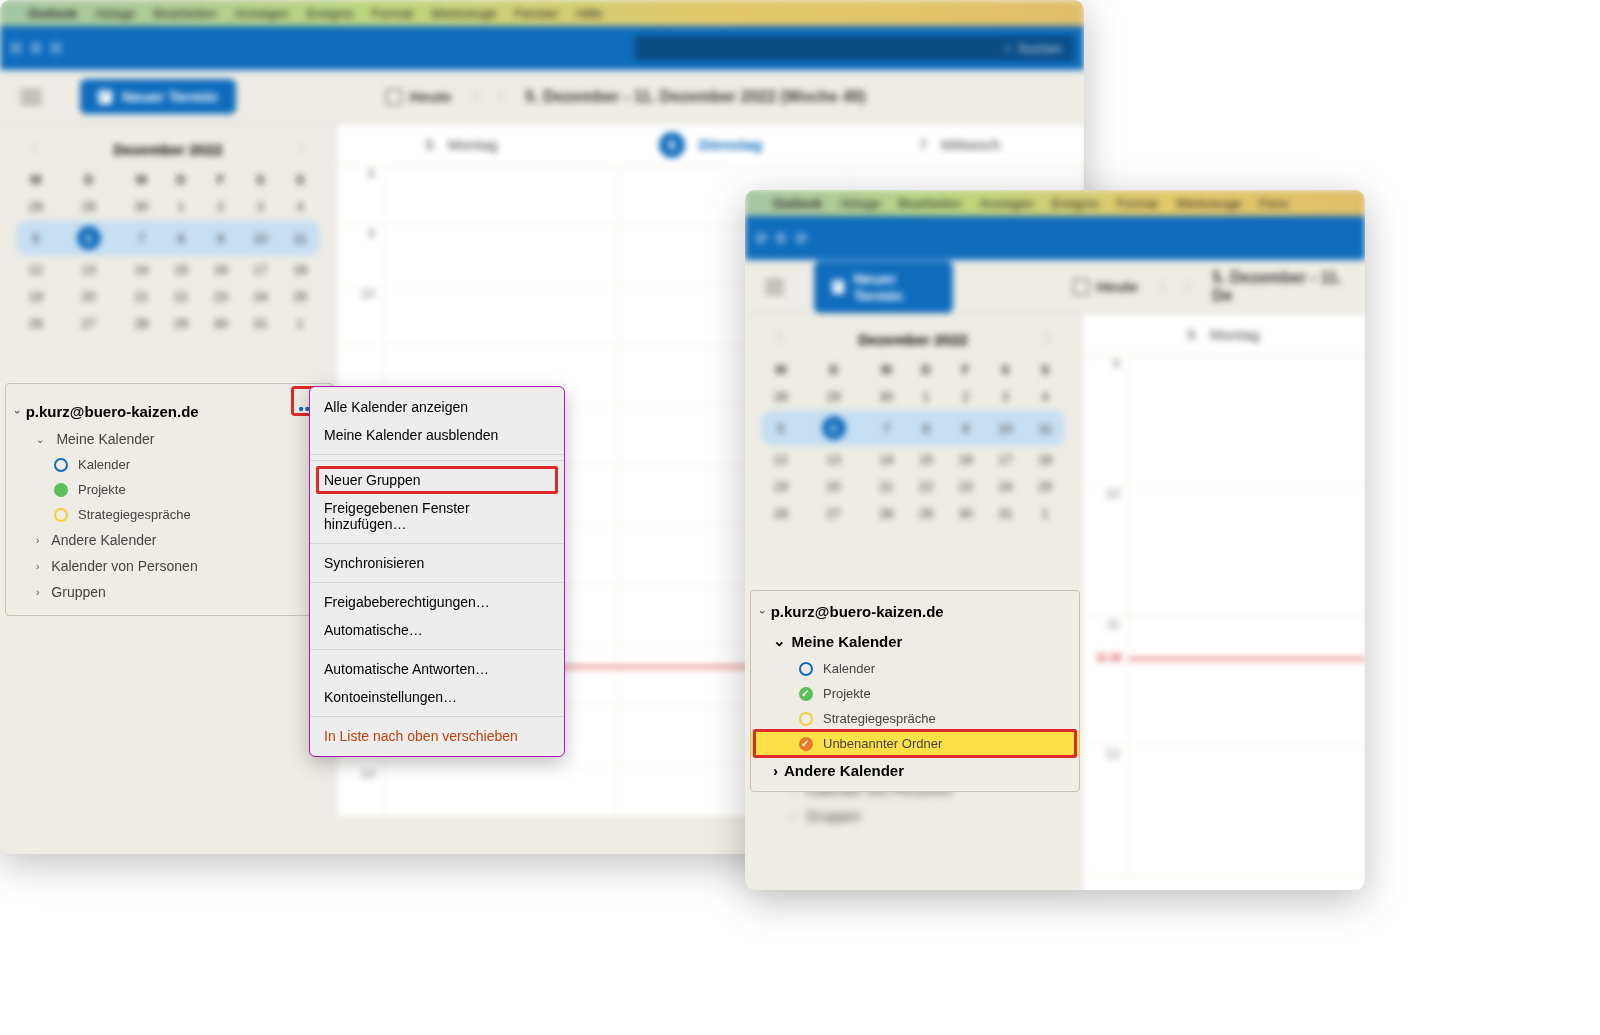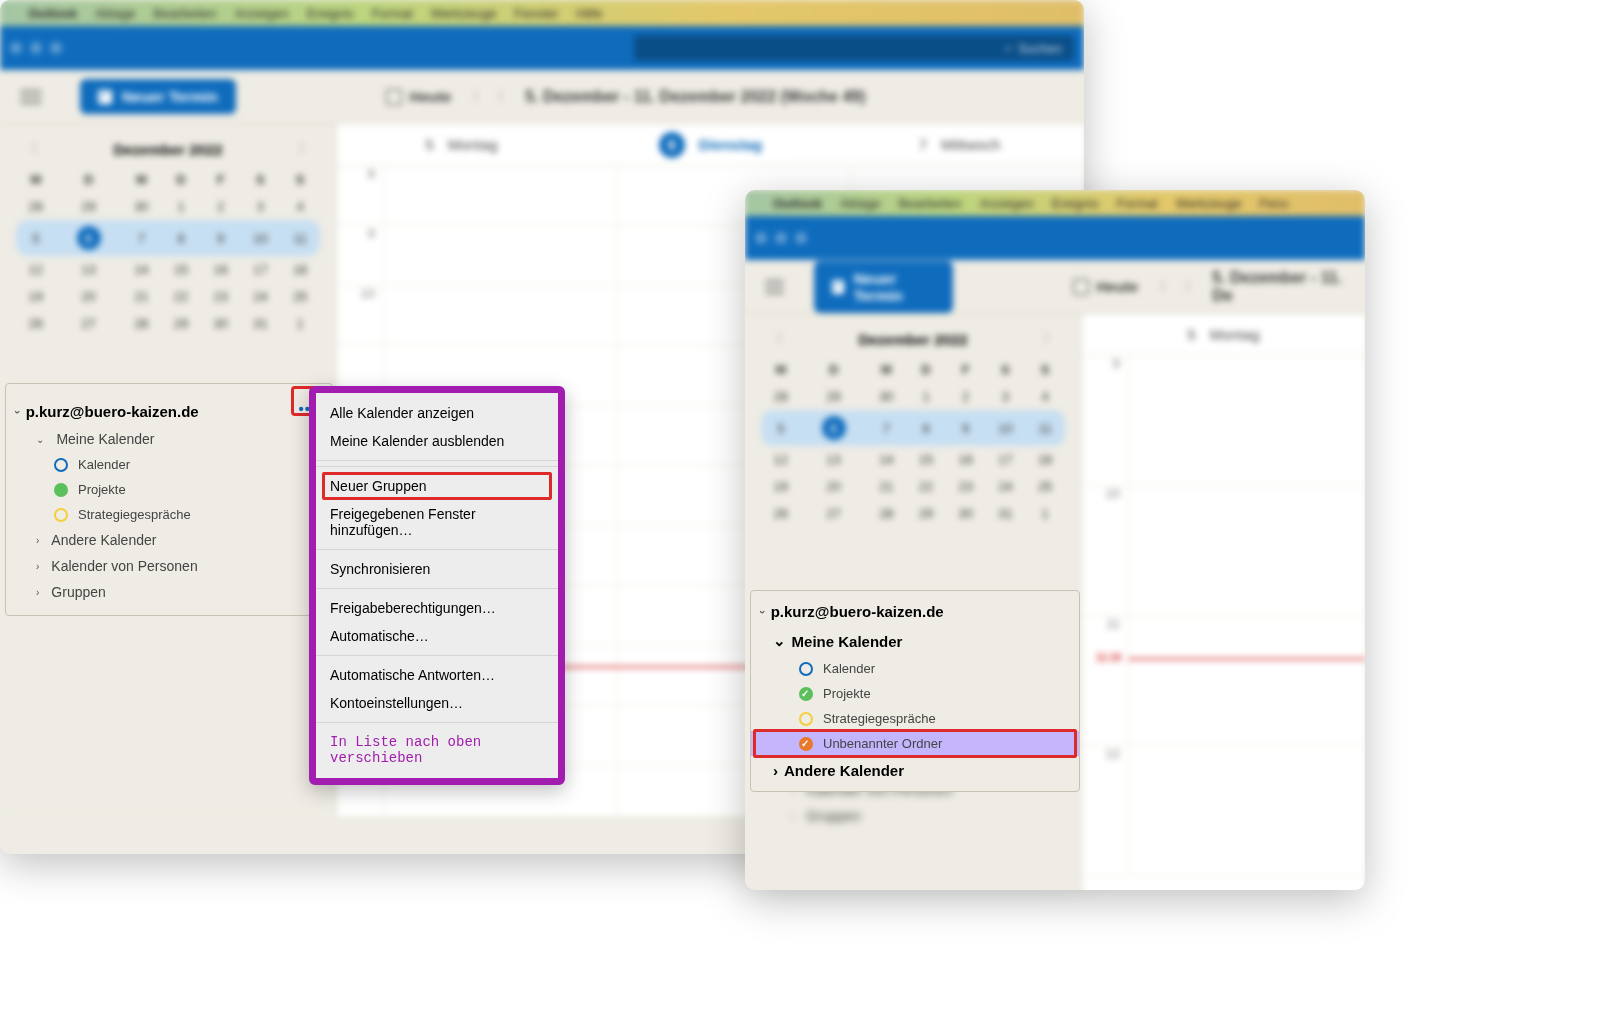--- a/index.html
+++ b/index.html
@@ -103,37 +103,37 @@
   .acct-row .exp{transform:rotate(90deg);display:inline-block;font-size:11px;color:#555;margin-right:6px;}
   .more-btn{width:28px;height:24px;border-radius:4px;display:flex;align-items:center;justify-content:center;color:#0f6cbd;font-weight:700;letter-spacing:1px;}
   .more-outline{position:absolute;right:5px;top:2px;width:36px;height:30px;border:3px solid #df2a2a;border-radius:4px;}
   .tree-item{display:flex;align-items:center;gap:10px;padding:5px 10px 5px 30px;color:#444;}
   .tree-item .circ{width:14px;height:14px;border-radius:50%;border:2px solid;}
   .tree-item.subcat{padding-left:48px;font-size:13px;}
   .tree-item .chv{font-size:10px;color:#555;margin-right:2px;}
   
   .ctxmenu{
     position:absolute; left:309px; top:386px; width:256px; background:#ededed;
-    border:7px solid #a21caf; border-radius:6px; padding:6px 0;
+    border:1px solid #a21caf; border-radius:6px; padding:6px 0;
     box-shadow: 0 6px 20px rgba(0,0,0,0.25);
     font-size:14px; z-index:50;
   }
   .ctxmenu .mi{padding:6px 14px;}
-  .ctxmenu .mi.dis{color:#a21caf;font-family:Liberation Mono, monospace;}
+  .ctxmenu .mi.dis{color:#c2410c;}
   .ctxmenu hr{border:none;border-top:1px solid #d6d6d6;margin:5px 0;}
   .mi-hl{position:relative;}
   .mi-hl-box{position:absolute;left:6px;right:6px;top:0;bottom:0;border:3px solid #df2a2a;border-radius:2px;}
   
   .crisp-panel2 {
     position:absolute;
     left:5px; top:400px; width:330px; background:#eeece4;
     border:1px solid #c7c3b4; border-radius:4px; padding:6px 0 6px;
     font-size:14px;
   }
-  .row-sel{background:#c4b5fd;}
+  .row-sel{background:#fde047;}
   .newfolder-box{position:absolute;border:3px solid #df2a2a;border-radius:2px;}
   .acct-row .left{display:flex;align-items:center;}
   .collapsible{padding:6px 10px 6px 22px;font-weight:700;font-size:15px;display:flex;align-items:center;gap:6px;}
   .blurred-tree .tree-item, .blurred-tree .collapsible{filter:blur(2px);}
   .filled{border:none !important;}
   .check::after{content:"✓";color:#fff;font-size:10px;font-weight:800;position:relative;top:-2px;left:2px;}
 </style>
 </head>
 <body>
 

